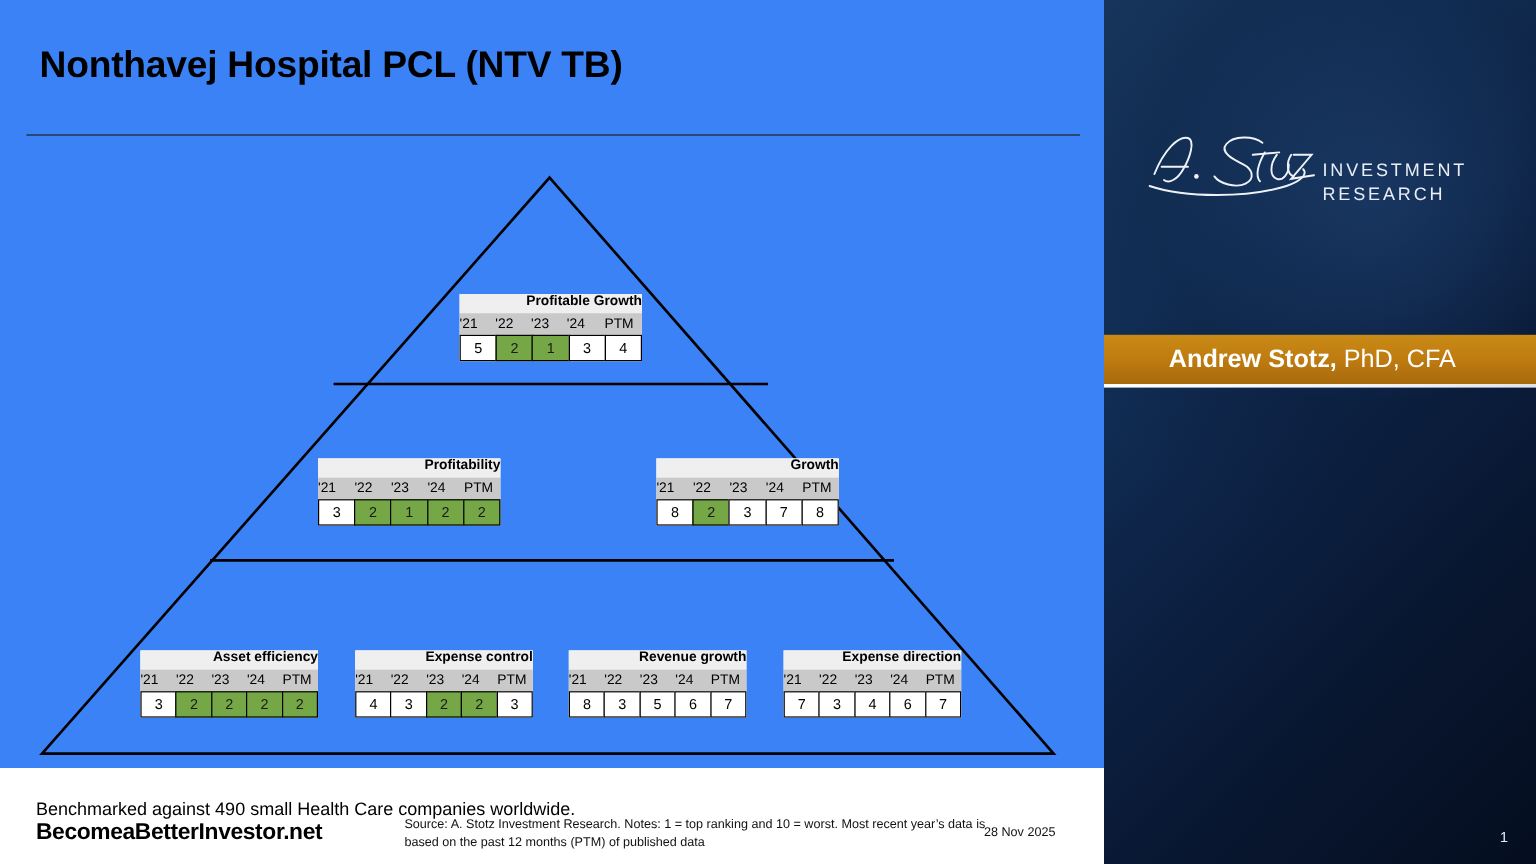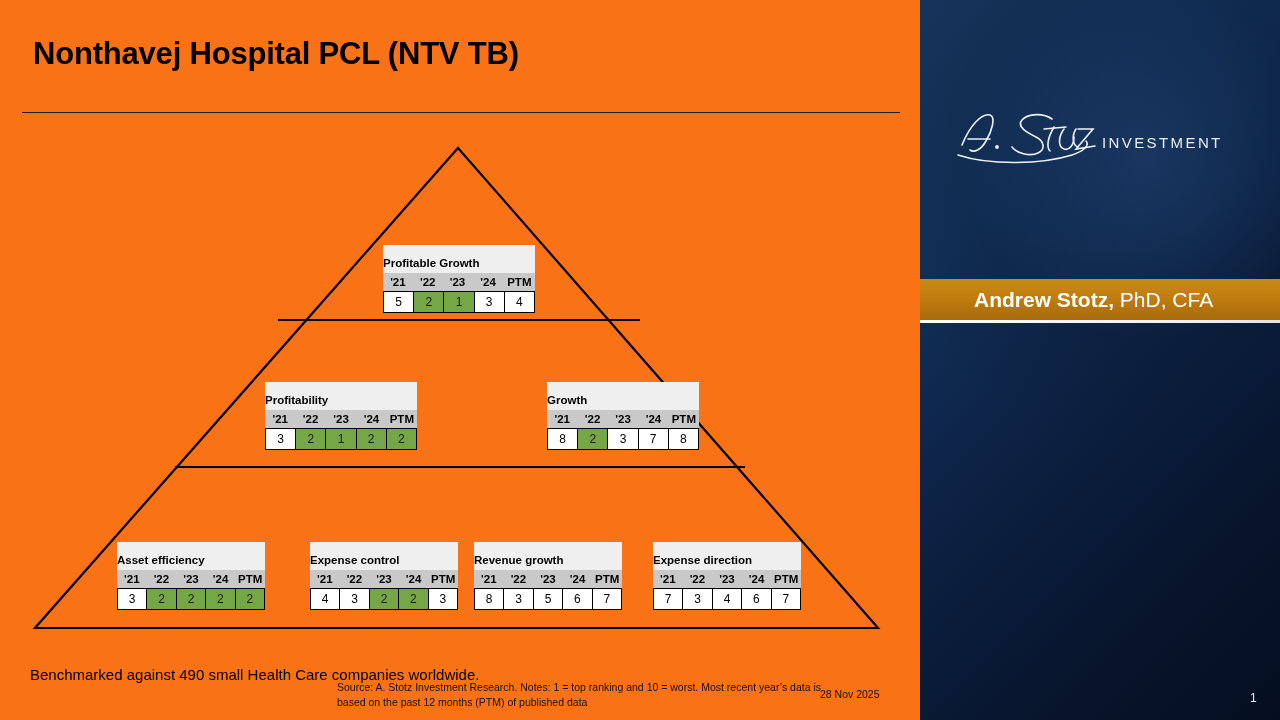--- a/index.html
+++ b/index.html
@@ -5,69 +5,69 @@
   * { box-sizing: border-box; margin: 0; padding: 0; }
   html, body {
     width: 1280px; height: 720px;
     background: #ffffff;
     font-family: "Liberation Sans", sans-serif;
     overflow: hidden;
   }
   #slide { position: relative; width: 1280px; height: 720px; background: #fff; }
 
   
-  #main { position: absolute; left: 0; top: 0; width: 920px; height: 720px; background: #f97316; }
+  #main { position: absolute; left: 0; top: 0; width: 920px; height: 640px; background: #3b82f6; }
 
   #page-title {
     position: absolute; left: 33px; top: 36px;
     font-size: 31px; font-weight: bold; color: #000;
     letter-spacing: -0.2px; white-space: nowrap;
   }
   #title-rule {
     position: absolute; left: 22px; top: 112px; width: 878px; height: 0;
     border-top: 1.5px solid #222;
   }
 
   
   #pyramid-svg { position: absolute; left: 0; top: 0; width: 920px; height: 660px; }
 
   
   .metric-box { position: absolute; background: #fff; }
   .metric-title {
     background: #efefef; color: #000;
-    font-size: 11.5px; font-weight: bold; text-align: left;
-    padding: 12px 0 3px 0; line-height: 1.1;
+    font-size: 11.5px; font-weight: bold; text-align: right;
+    padding: 0 0 3px 0; line-height: 1.1;
     border: 0;
   }
   .metric-years {
     display: flex; background: #c9c9c9;
   }
   .metric-years div {
-    flex: 1; text-align: center; font-size: 11.5px; font-weight: bold;
+    flex: 1; text-align: left; font-size: 11.5px; font-weight: normal;
     color: #000; padding: 3px 0 2px 0; line-height: 1.15;
   }
   .metric-vals { display: flex; }
   .metric-vals div {
     flex: 1; text-align: center; font-size: 12px; color: #000;
     padding: 3px 0 3px 0; line-height: 1.2;
     border: 1px solid #000; margin-left: -1px; background: #fff;
   }
   .metric-vals div:first-child { margin-left: 0; }
   .metric-vals div.hl { background: #76a746; color: #1a1a1a; border-color: #000; }
 
   
   #box-profitable-growth { left: 383px; top: 245px; width: 152px; }
   #box-profitable-growth .metric-years div:nth-child(4),
   #box-profitable-growth .metric-years div:nth-child(5) { flex: 1.05; }
 
   #box-profitability { left: 265px; top: 382px; width: 152px; }
   #box-growth        { left: 503px; top: 382px; width: 152px; margin-left: 44px; }
 
   #box-asset-efficiency  { left: 117px; top: 542px; width: 148px; }
-  #box-expense-control   { left: 296px; top: 542px; width: 148px; margin-left: 14px; }
+  #box-expense-control   { left: 296px; top: 542px; width: 148px; }
   #box-revenue-growth    { left: 474px; top: 542px; width: 148px; }
   #box-expense-direction { left: 653px; top: 542px; width: 148px; }
 
   #benchmark-note {
     position: absolute; left: 30px; top: 633px;
     font-size: 15px; color: #000; margin-top: 33px;
   }
 
   
   #footer-site {
@@ -261,20 +261,21 @@
         <div>7</div>
         <div>3</div>
         <div>4</div>
         <div>6</div>
         <div>7</div>
       </div>
     </div>
 
     <div id="benchmark-note">Benchmarked against 490 small Health Care companies worldwide.</div>
 
+    <div id="footer-site">BecomeaBetterInvestor.net</div>
     <div id="footer-source">Source: A. Stotz Investment Research. Notes: 1 = top ranking and 10 = worst. Most recent year’s data is based on the past 12 months (PTM) of published data</div>
     <div id="footer-date">28 Nov 2025</div>
   </div>
 
   <div id="sidebar">
 
     <div id="logo-block">
       <svg id="logo-script" viewBox="0 0 155 70">
         <g fill="none" stroke="#eef2f8" stroke-width="1.6" stroke-linecap="round">
           <path d="M14,44 C22,24 34,12 42,14 C48,16 44,30 38,40 C33,49 26,52 22,49"></path>
@@ -284,20 +285,21 @@
           <path d="M106,26 C100,36 98,46 102,50"></path>
           <path d="M96,28 L118,26"></path>
           <path d="M116,28 C110,36 110,46 116,48 C121,50 126,44 126,36"></path>
           <path d="M128,28 C124,34 124,44 130,46"></path>
           <path d="M130,28 L145,28 L128,48 L147,45"></path>
           <path d="M10,54 C40,64 92,64 124,54 C136,50 142,44 138,40"></path>
         </g>
       </svg>
       <div id="logo-words">
         <div>INVESTMENT</div>
+        <div>RESEARCH</div>
       </div>
     </div>
 
   </div>
 
   <div id="name-banner">
     <div class="txt"><b>Andrew Stotz,</b><span> PhD, CFA</span></div>
   </div>
   <div id="banner-underline"></div>
 

